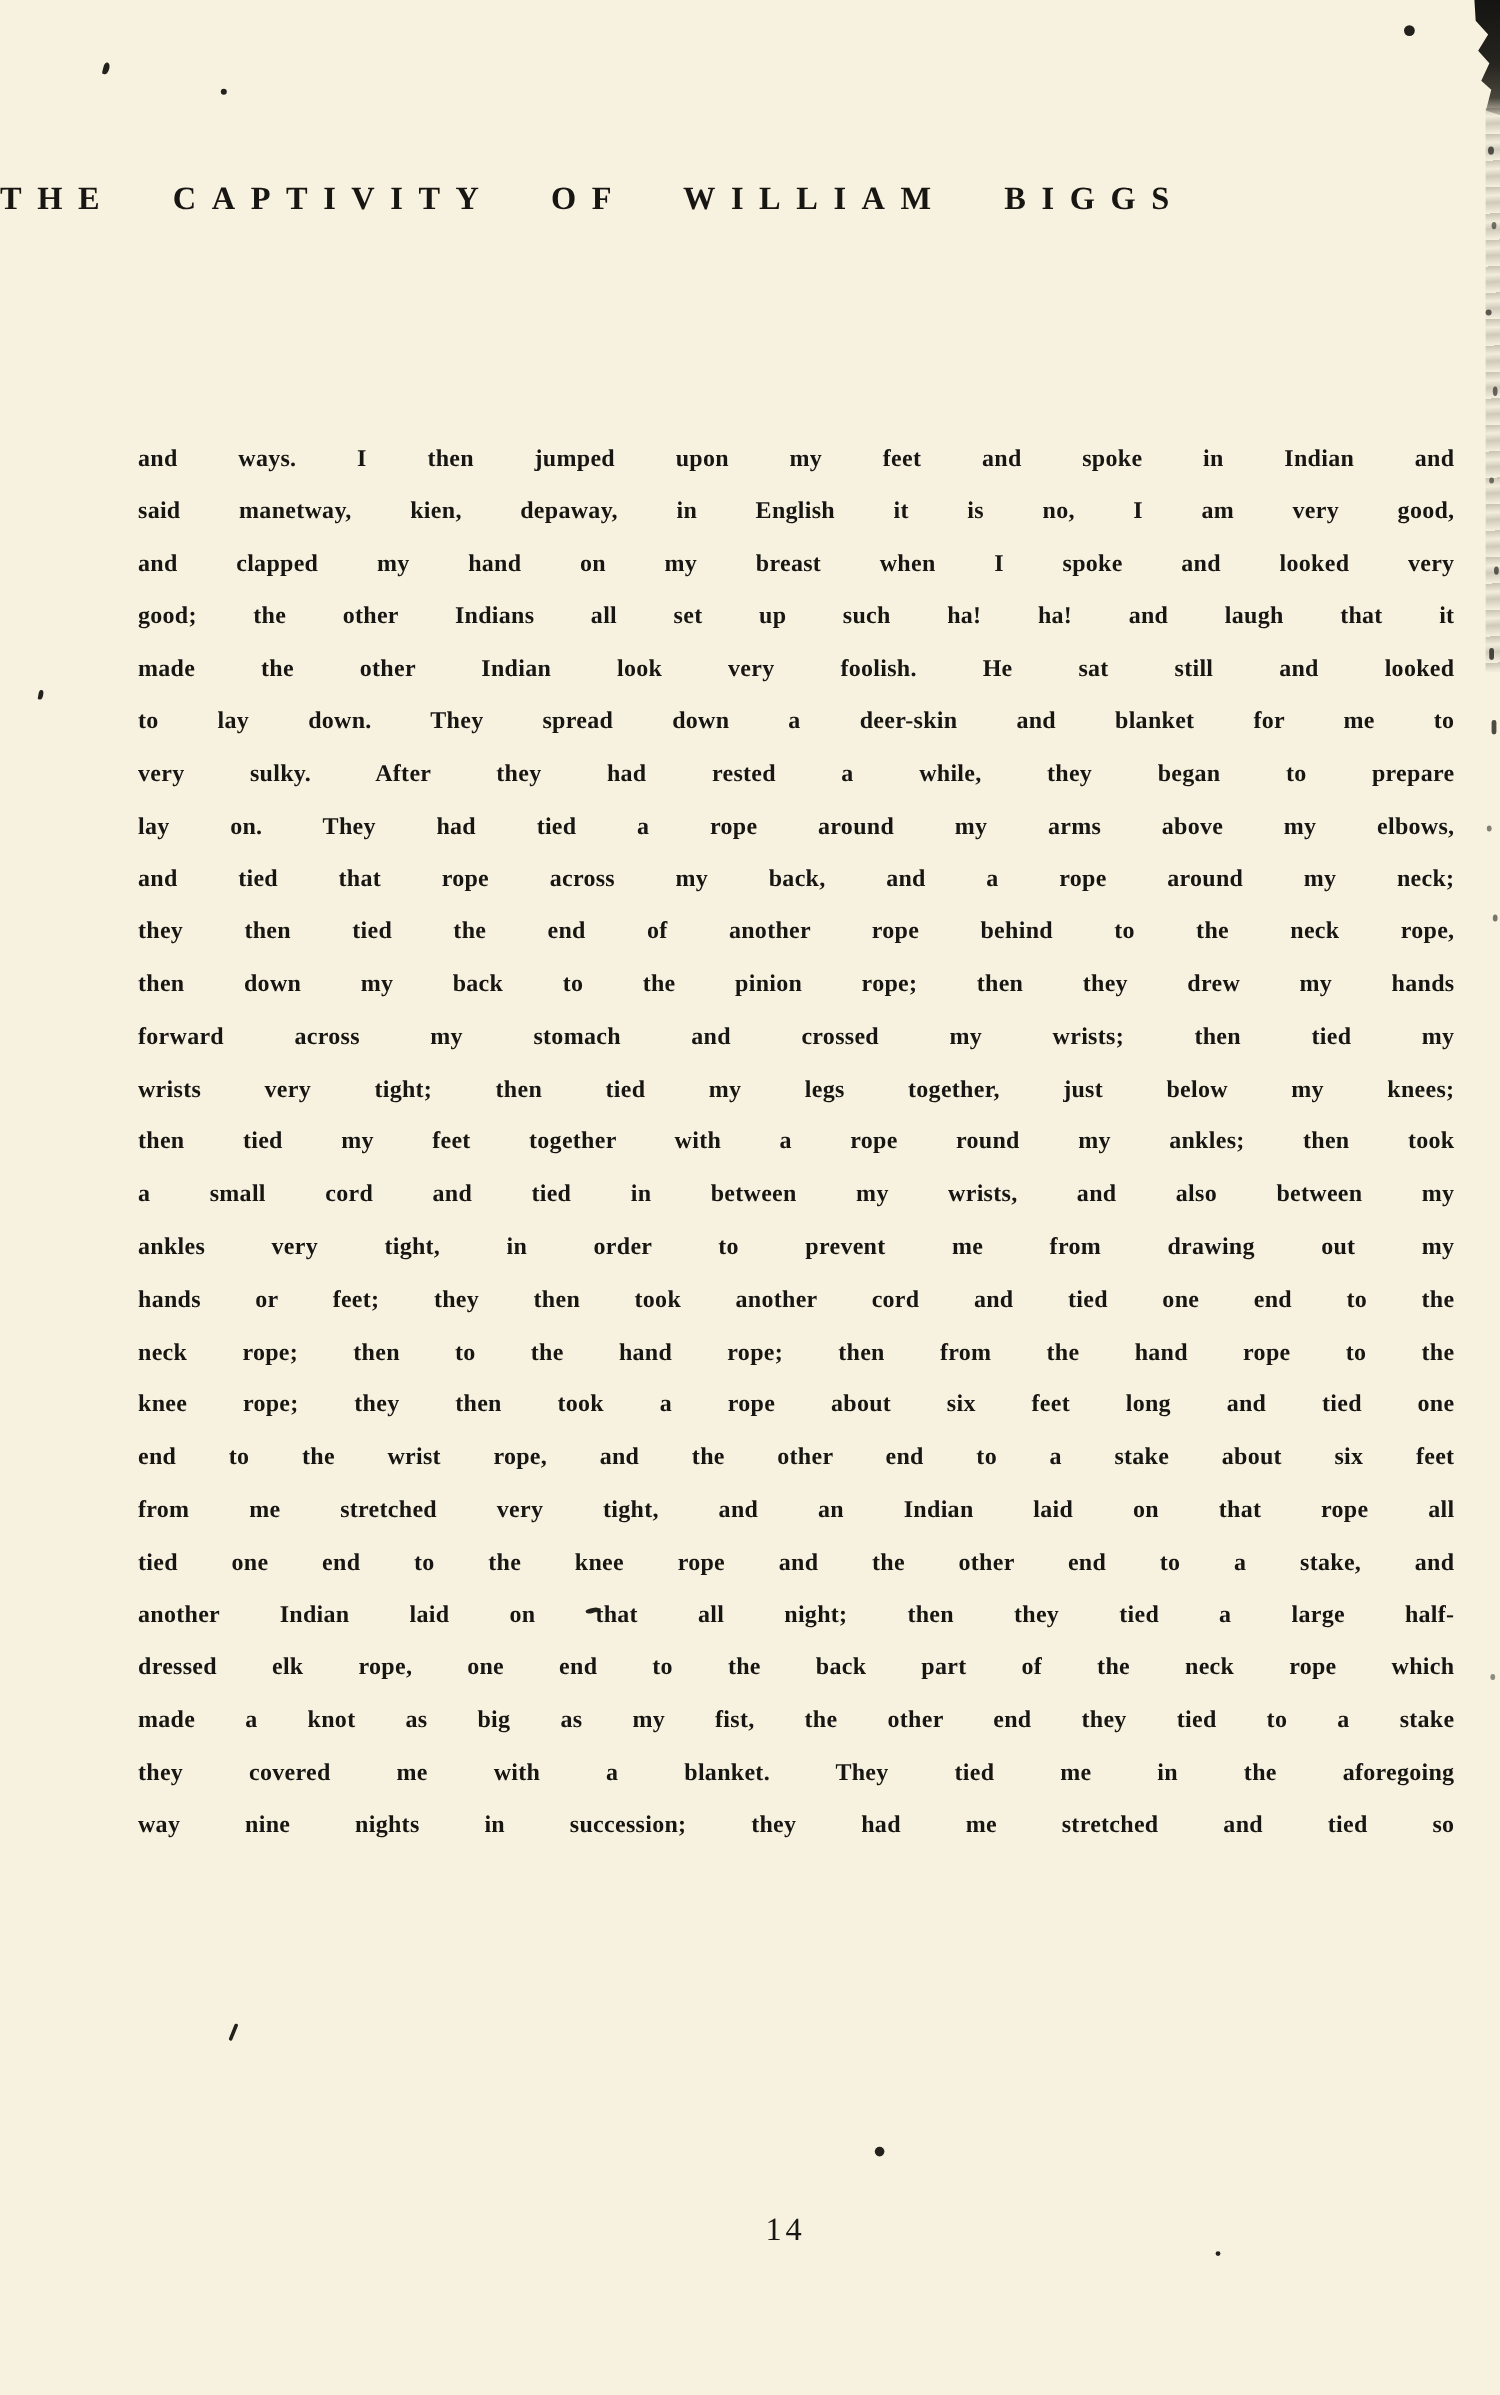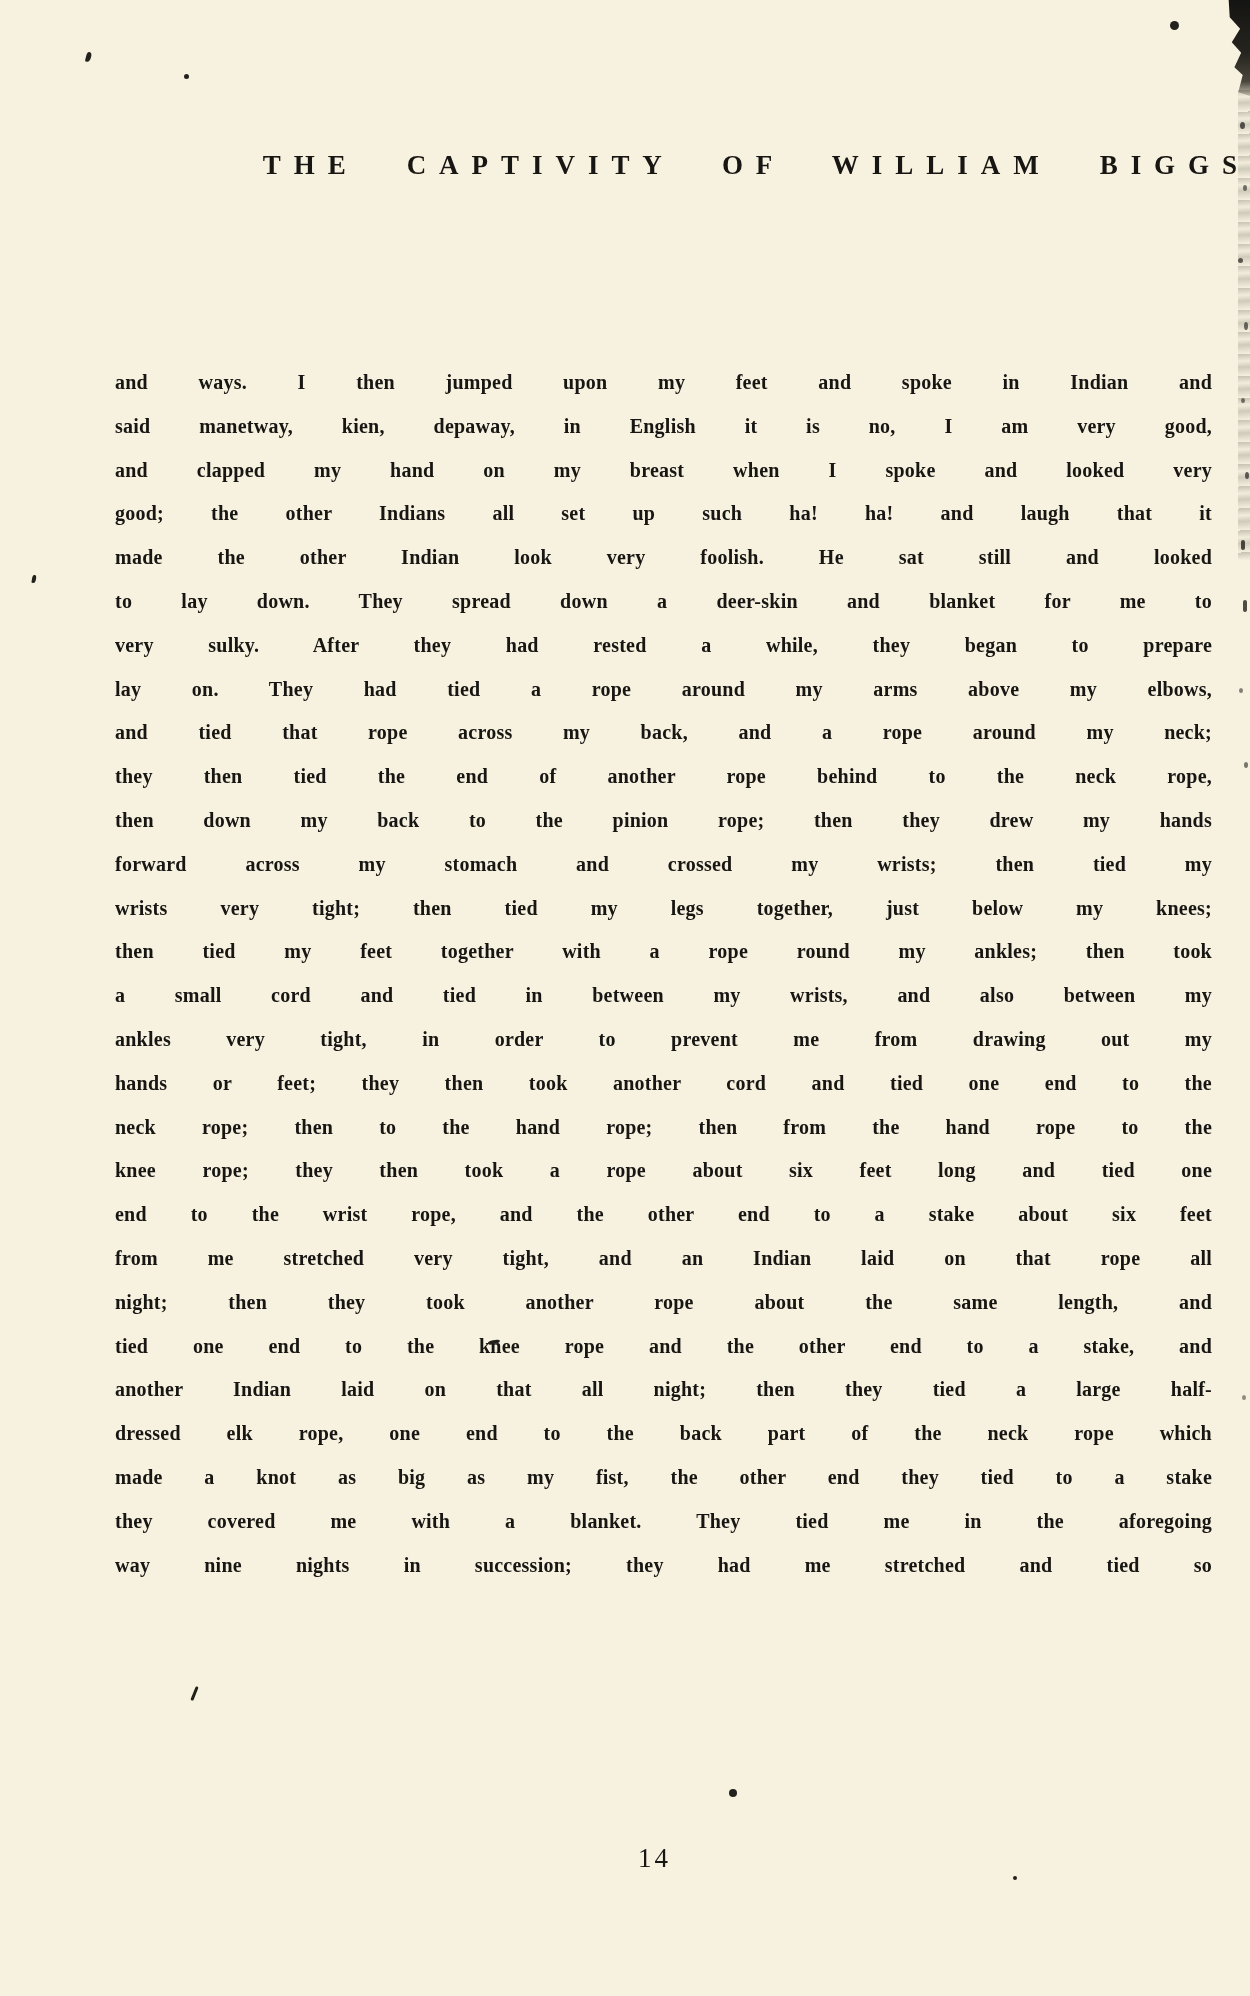--- a/index.html
+++ b/index.html
@@ -15,21 +15,21 @@
     background: var(--paper);
     overflow: hidden;
     font-family: "Liberation Serif", "DejaVu Serif", serif;
     color: var(--ink);
   }
   .page-title {
     position: absolute;
     top: 150px;
     left: 0;
     width: 100%;
-    text-align: right;
+    text-align: left;
     font-size: 27px;
     font-weight: 700;
     letter-spacing: 0.48em;
     word-spacing: 1.05em;
     white-space: nowrap;
   }
   .body-text {
     position: absolute;
     left: 115px;
     top: 361px;
@@ -103,21 +103,20 @@
     <div class="text-line">forward across my stomach and crossed my wrists; then tied my</div>
     <div class="text-line">wrists very tight; then tied my legs together, just below my knees;</div>
     <div class="text-line">then tied my feet together with a rope round my ankles; then took</div>
     <div class="text-line">a small cord and tied in between my wrists, and also between my</div>
     <div class="text-line">ankles very tight, in order to prevent me from drawing out my</div>
     <div class="text-line">hands or feet; they then took another cord and tied one end to the</div>
     <div class="text-line">neck rope; then to the hand rope; then from the hand rope to the</div>
     <div class="text-line">knee rope; they then took a rope about six feet long and tied one</div>
     <div class="text-line">end to the wrist rope, and the other end to a stake about six feet</div>
     <div class="text-line">from me stretched very tight, and an Indian laid on that rope all</div>
-    <div class="text-line">night; then they took another rope about the same length, and</div>
     <div class="text-line">tied one end to the knee rope and the other end to a stake, and</div>
     <div class="text-line">another Indian laid on that all night; then they tied a large half-</div>
     <div class="text-line">dressed elk rope, one end to the back part of the neck rope which</div>
     <div class="text-line">made a knot as big as my fist, the other end they tied to a stake</div>
     <div class="text-line">they covered me with a blanket. They tied me in the aforegoing</div>
     <div class="text-line">way nine nights in succession; they had me stretched and tied so</div>
   </div>
 
   <div class="page-number">14</div>
 

